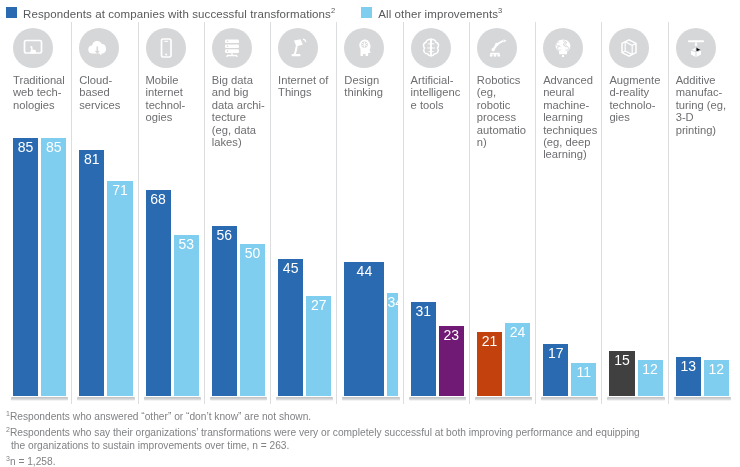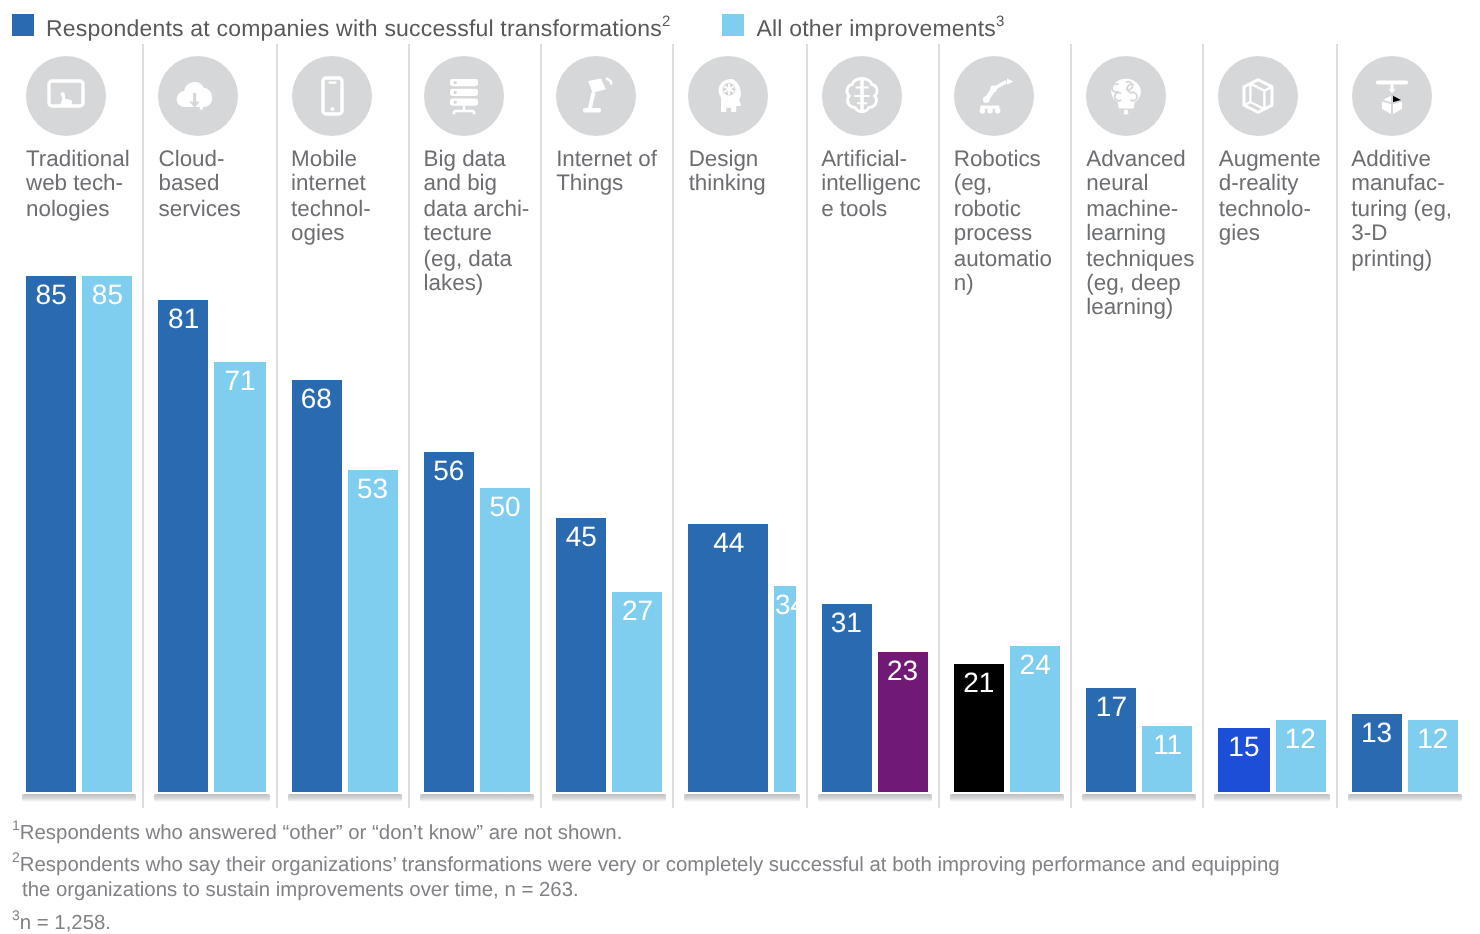--- a/index.html
+++ b/index.html
@@ -279,21 +279,21 @@
               <circle cx="9.2" cy="13.8" r="1.7" fill="#fff"></circle>
               <path d="M6.2 17.6h9.4" stroke="#fff" stroke-width="1.6"></path>
               <circle cx="7.2" cy="19.4" r="1.4" fill="#fff"></circle>
               <circle cx="11" cy="19.4" r="1.4" fill="#fff"></circle>
               <circle cx="14.8" cy="19.4" r="1.4" fill="#fff"></circle>
             </svg>
           </div>
         </div>
         <div class="cat-label">Robotics (eg, robotic process automation)</div>
         <div class="plot">
-          <div class="bar" style="height: 63.7412px; background: #000000;">
+          <div class="bar" style="height: 63.7412px; background: #c2410c;">
             <span class="val">21</span>
           </div>
           <div class="bar" style="height: 72.8471px; background: rgb(127, 205, 239);">
             <span class="val">24</span>
           </div>
         </div>
         <div class="baseline"></div>
       </div>
       <div class="col">
         <div class="icon-wrap">
@@ -320,21 +320,21 @@
         <div class="icon-wrap">
           <div class="icon-circle">
             <svg width="24" height="24" viewBox="0 0 24 24">
               <path d="M5 7.4l7-3.6 7 3.6v9.2l-7 3.6-7-3.6z" fill="none" stroke="#fff" stroke-width="1.5"></path>
               <path d="M8.2 5.8l7 3.6v9.2M8.2 5.8v9.2l7 3.6M8.2 15l-3.2 1.6M15.2 9.4l3.8-2" stroke="#fff" stroke-width="1.2" fill="none"></path>
             </svg>
           </div>
         </div>
         <div class="cat-label">Augmented-reality technolo-gies</div>
         <div class="plot">
-          <div class="bar" style="height: 32px; background: #1d4ed8;">
+          <div class="bar" style="height: 45px; background: #404040;">
             <span class="val">15</span>
           </div>
           <div class="bar" style="height: 36.4235px; background: rgb(127, 205, 239);">
             <span class="val">12</span>
           </div>
         </div>
         <div class="baseline"></div>
       </div>
       <div class="col">
         <div class="icon-wrap">

